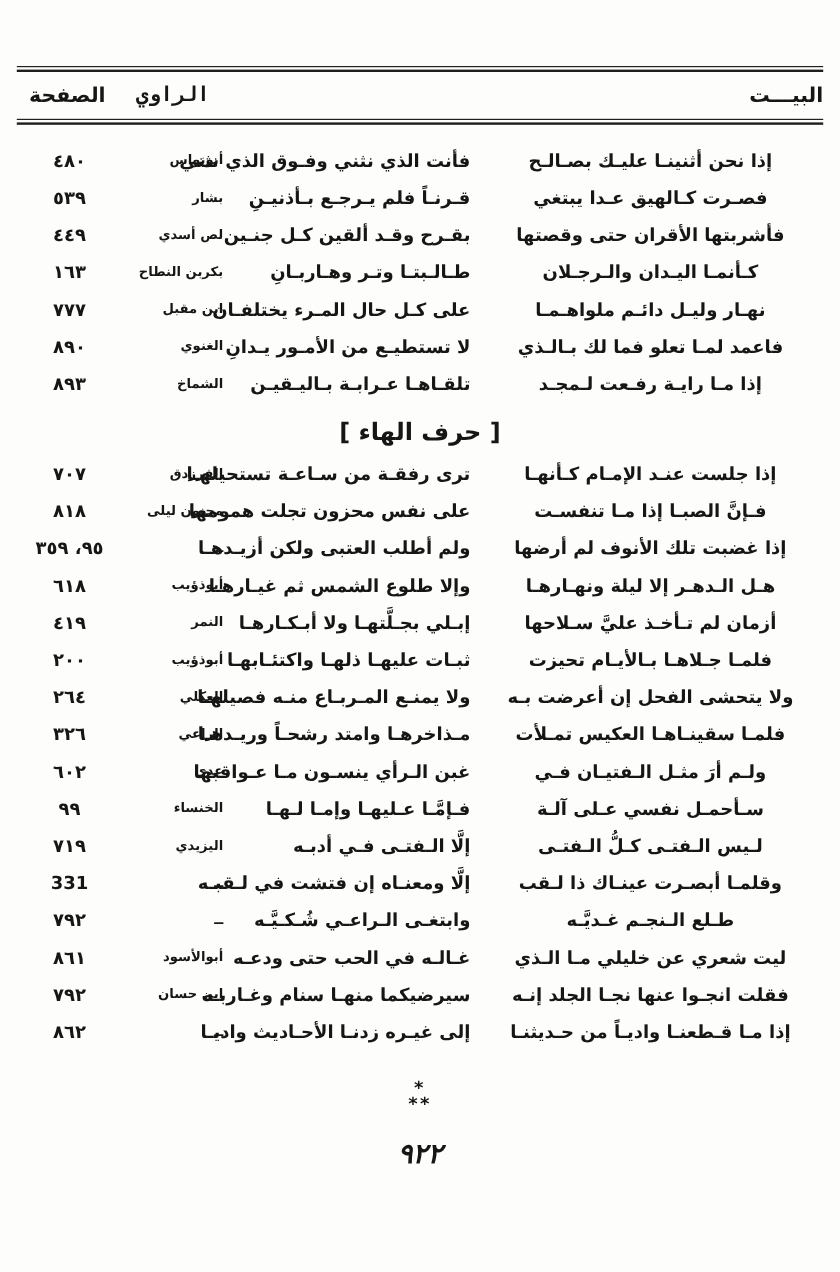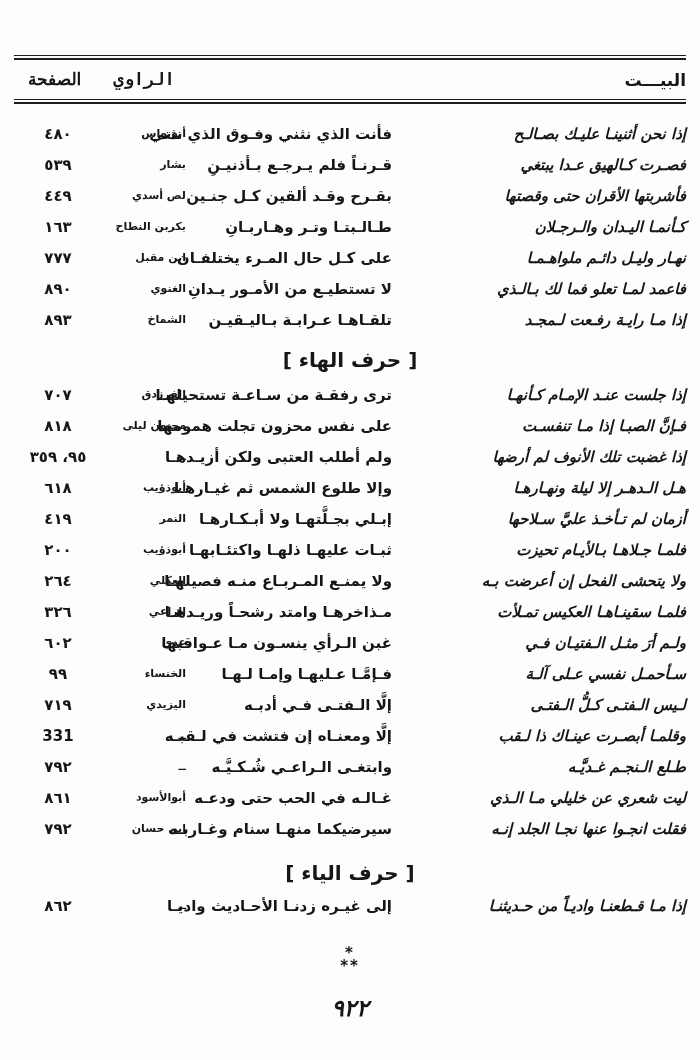--- a/index.html
+++ b/index.html
@@ -23,31 +23,31 @@
   .rule-top{margin-top:55px;}
   
   .header-row{
     display:flex;
     align-items:center;
     height:39px;
     font-size:17px;
   }
   .hcol-verse{width:486px;text-align:right;}
   .hcol-narrator{width:112px;text-align:center;font-family:Liberation Mono, monospace;}
-  .hcol-page{width:60px;text-align:left;font-family:Liberation Serif, serif;}
+  .hcol-page{width:60px;text-align:right;}
   
   .table-body{margin-top:14px;}
   .row{
     display:flex;
     align-items:center;
     height:31px;
     font-size:15px;
     white-space:nowrap;
   }
-  .col-sadr{width:288px;text-align:right;overflow:visible;font-style:italic;}
+  .col-sadr{width:288px;text-align:center;overflow:visible;}
   .col-ajuz{width:198px;text-align:right;padding-left:0;box-sizing:border-box;padding-right:6px;overflow:visible;}
   .col-narrator{width:112px;text-align:right;padding-right:14px;box-sizing:border-box;font-size:11px;overflow:visible;}
   .col-page{width:60px;text-align:center;font-size:15px;}
   .section-heading{
     height:30px;
     margin-top:10px;
     margin-bottom:4px;
     text-align:center;
     font-size:20px;
     line-height:30px;
@@ -216,21 +216,20 @@
     <div class="col-ajuz">غـالـه في الحب حتى ودعـه</div>
     <div class="col-narrator">أبوالأسود</div>
     <div class="col-page">٨٦١</div>
   </div>
         <div class="row">
     <div class="col-sadr">فقلت انجـوا عنها نجـا الجلد إنـه</div>
     <div class="col-ajuz">سيرضيكما منهـا سنام وغـاربـه</div>
     <div class="col-narrator">ابن حسان</div>
     <div class="col-page">٧٩٢</div>
   </div>
-        <div class="section-heading second">[ حرف الياء ]</div>
         <div class="row">
     <div class="col-sadr">إذا مـا قـطعنـا واديـاً من حـديثنـا</div>
     <div class="col-ajuz">إلى غيـره زدنـا الأحـاديث واديـا</div>
     <div class="col-narrator">ــ</div>
     <div class="col-page">٨٦٢</div>
   </div>
       </div>
 
     <div class="footer-separator">
       <div>*</div>

